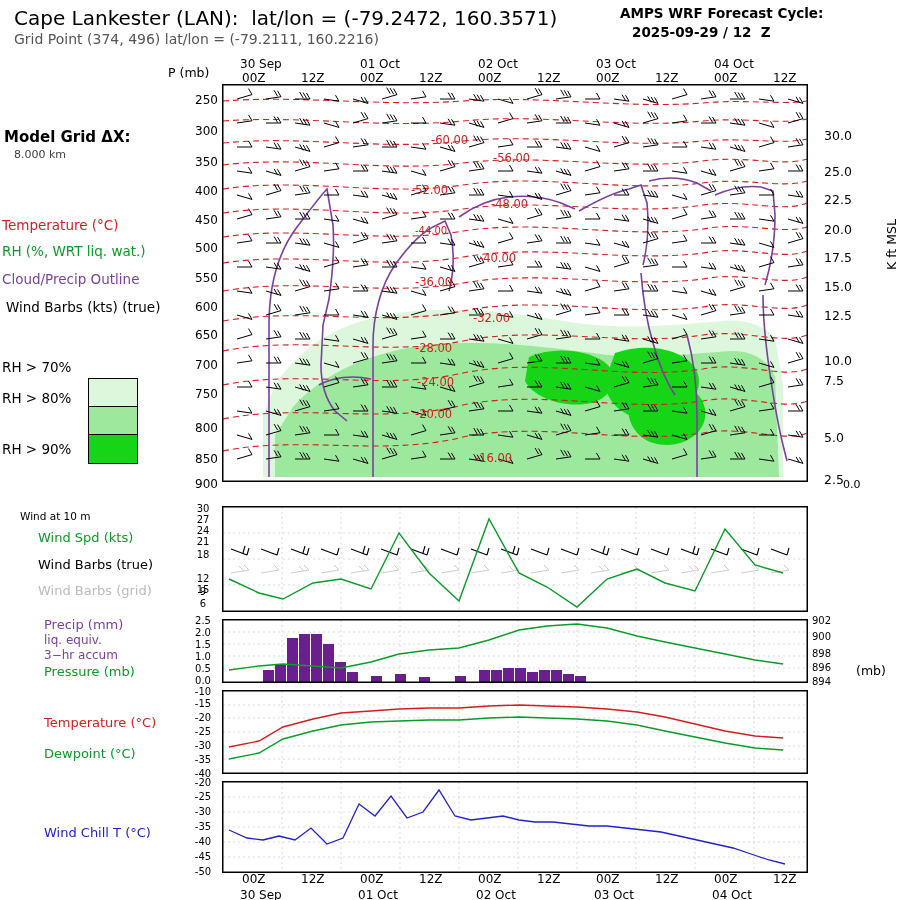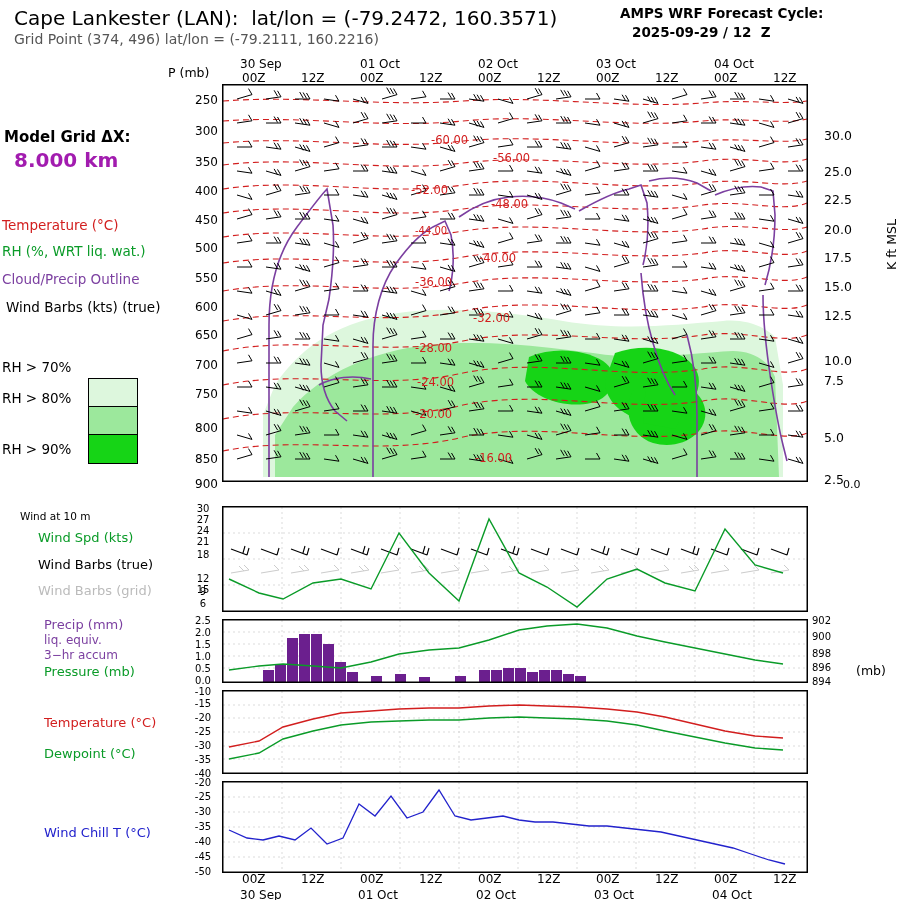--- a/index.html
+++ b/index.html
@@ -8,21 +8,21 @@
   .t{white-space:pre;}
 
   
   #title-main{left:14px;top:6px;font-size:20px;color:#000;}
   #title-sub{left:14px;top:31px;font-size:14px;color:#555;}
   #cycle-line1{left:620px;top:5px;font-size:13.5px;color:#000;font-weight:bold;}
   #cycle-line2{left:632px;top:24px;font-size:13.5px;color:#000;font-weight:bold;}
 
   
   #gridlabel1{left:4px;top:128px;font-size:15px;font-weight:bold;color:#000;}
-  #gridlabel2{left:14px;top:148px;font-size:20px;font-weight:bold;color:#a21caf;}
+  #gridlabel2{left:14px;top:148px;font-size:11px;font-weight:normal;color:#404040;}
   .leg{font-size:13.5px;}
   #leg-temp{left:2px;top:217px;color:#d21e1e;}
   #leg-rh{left:2px;top:243px;color:#0a9b28;}
   #leg-cloud{left:2px;top:271px;color:#7b3fa0;}
   #leg-barb{left:6px;top:299px;color:#000;}
   #leg-rh70{left:2px;top:359px;color:#000;}
   #leg-rh80{left:2px;top:390px;color:#000;}
   #leg-rh90{left:2px;top:441px;color:#000;}
   .swatch{position:absolute;left:88px;width:48px;height:28px;border:1px solid #000;}
   #sw70{top:378px;background:#ddf7dd;}

